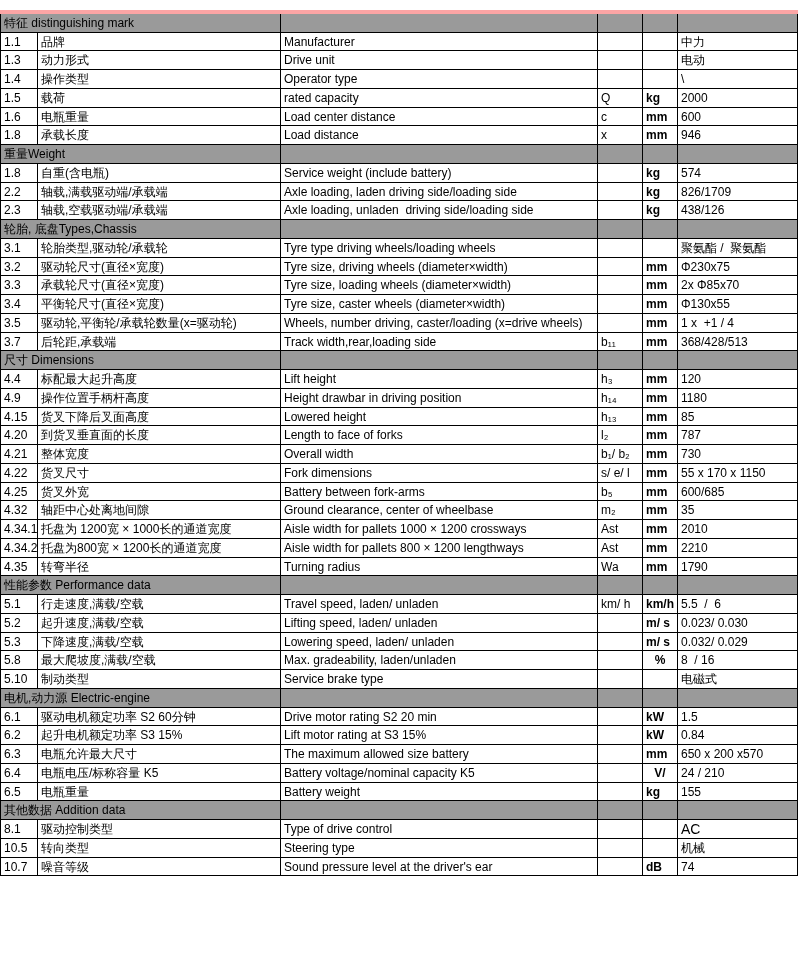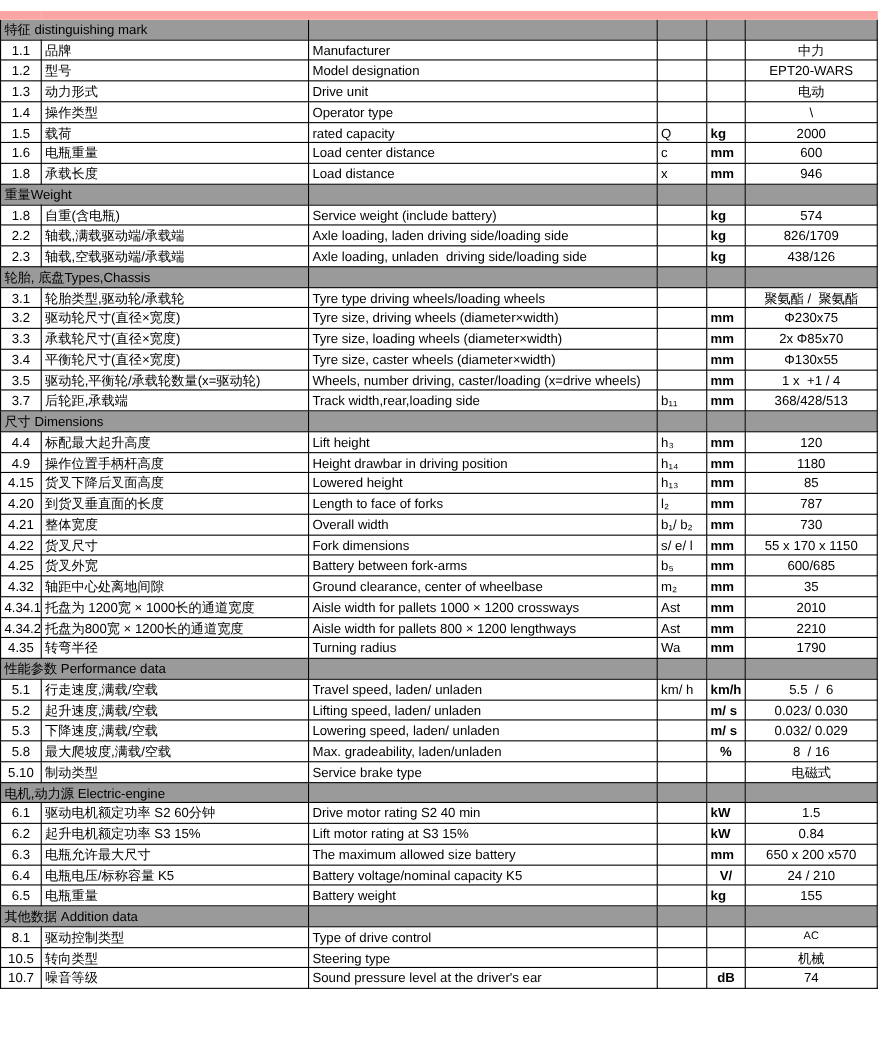--- a/index.html
+++ b/index.html
@@ -1,31 +1,31 @@
 <!DOCTYPE html>
 <html><head>
 <meta charset="utf-8">
 <style>
   html,body{margin:0;padding:0;background:#ffffff;}
   body{width:800px;height:963px;font-family:"Liberation Sans","DejaVu Sans",sans-serif;color:#000;}
   .page{position:relative;width:800px;height:963px;background:#fff;overflow:hidden;}
-  table.spec{position:absolute;left:0;top:10px;width:797px;border-collapse:collapse;table-layout:fixed;border-top:8px solid #fca5a5;}
+  table.spec{position:absolute;left:0;top:10px;width:797px;border-collapse:collapse;table-layout:fixed;border-top:4px solid #fca5a5;}
   table.spec td{
     border:1px solid #000;
     font-size:12px;
     line-height:1;
     padding:0 3px;
     white-space:pre;
     overflow:hidden;
     vertical-align:middle;
     height:17.7px;
   }
   tr{height:18.76px;}
-  td.code-cell{padding-left:2px;text-align:center;}
-  td.value-cell{text-align:center;}
+  td.code-cell{padding-left:2px;}
+  td.value-cell{text-align:left;}
   td.unit-cell{padding-left:4px;font-weight:bold;}
   tr.section-row td{background:#9a9a9a;}
   td.sec-label{padding-left:3px;}
 </style>
 </head>
 <body>
 
 <div class="page">
   <table class="spec">
     <colgroup>
@@ -46,28 +46,20 @@
         </tr>
         <tr>
           <td class="code-cell">1.1</td>
           <td class="chinese-description-cell">品牌</td>
           <td class="english-description-cell">Manufacturer</td>
           <td class="symbol-cell"></td>
           <td class="unit-cell"></td>
           <td class="value-cell">中力</td>
         </tr>
         <tr>
-          <td class="code-cell">1.2</td>
-          <td class="chinese-description-cell">型号</td>
-          <td class="english-description-cell">Model designation</td>
-          <td class="symbol-cell"></td>
-          <td class="unit-cell"></td>
-          <td class="value-cell">EPT20-WARS</td>
-        </tr>
-        <tr>
           <td class="code-cell">1.3</td>
           <td class="chinese-description-cell">动力形式</td>
           <td class="english-description-cell">Drive unit</td>
           <td class="symbol-cell"></td>
           <td class="unit-cell"></td>
           <td class="value-cell">电动</td>
         </tr>
         <tr>
           <td class="code-cell">1.4</td>
           <td class="chinese-description-cell">操作类型</td>
@@ -331,21 +323,21 @@
         <tr class="section-row">
           <td colspan="2" class="sec-label">电机,动力源 Electric-engine</td>
           <td></td>
           <td></td>
           <td></td>
           <td></td>
         </tr>
         <tr>
           <td class="code-cell">6.1</td>
           <td class="chinese-description-cell">驱动电机额定功率 S2 60分钟</td>
-          <td class="english-description-cell">Drive motor rating S2 40 min</td>
+          <td class="english-description-cell">Drive motor rating S2 20 min</td>
           <td class="symbol-cell"></td>
           <td class="unit-cell">kW</td>
           <td class="value-cell">1.5</td>
         </tr>
         <tr>
           <td class="code-cell">6.2</td>
           <td class="chinese-description-cell">起升电机额定功率 S3 15%</td>
           <td class="english-description-cell">Lift motor rating at S3 15%</td>
           <td class="symbol-cell"></td>
           <td class="unit-cell">kW</td>
@@ -381,33 +373,33 @@
           <td></td>
           <td></td>
           <td></td>
         </tr>
         <tr>
           <td class="code-cell">8.1</td>
           <td class="chinese-description-cell">驱动控制类型</td>
           <td class="english-description-cell">Type of drive control</td>
           <td class="symbol-cell"></td>
           <td class="unit-cell"></td>
-          <td class="value-cell" style="font-size: 10px;">AC</td>
+          <td class="value-cell" style="font-size: 14px;">AC</td>
         </tr>
         <tr>
           <td class="code-cell">10.5</td>
           <td class="chinese-description-cell">转向类型</td>
           <td class="english-description-cell">Steering type</td>
           <td class="symbol-cell"></td>
           <td class="unit-cell"></td>
           <td class="value-cell">机械</td>
         </tr>
         <tr>
           <td class="code-cell">10.7</td>
           <td class="chinese-description-cell">噪音等级</td>
           <td class="english-description-cell">Sound pressure level at the driver's ear</td>
           <td class="symbol-cell"></td>
-          <td class="unit-cell" style="text-align: center;">dB</td>
+          <td class="unit-cell" style="">dB</td>
           <td class="value-cell">74</td>
         </tr>
       </tbody>
   </table>
 </div>
 
 </body></html>

